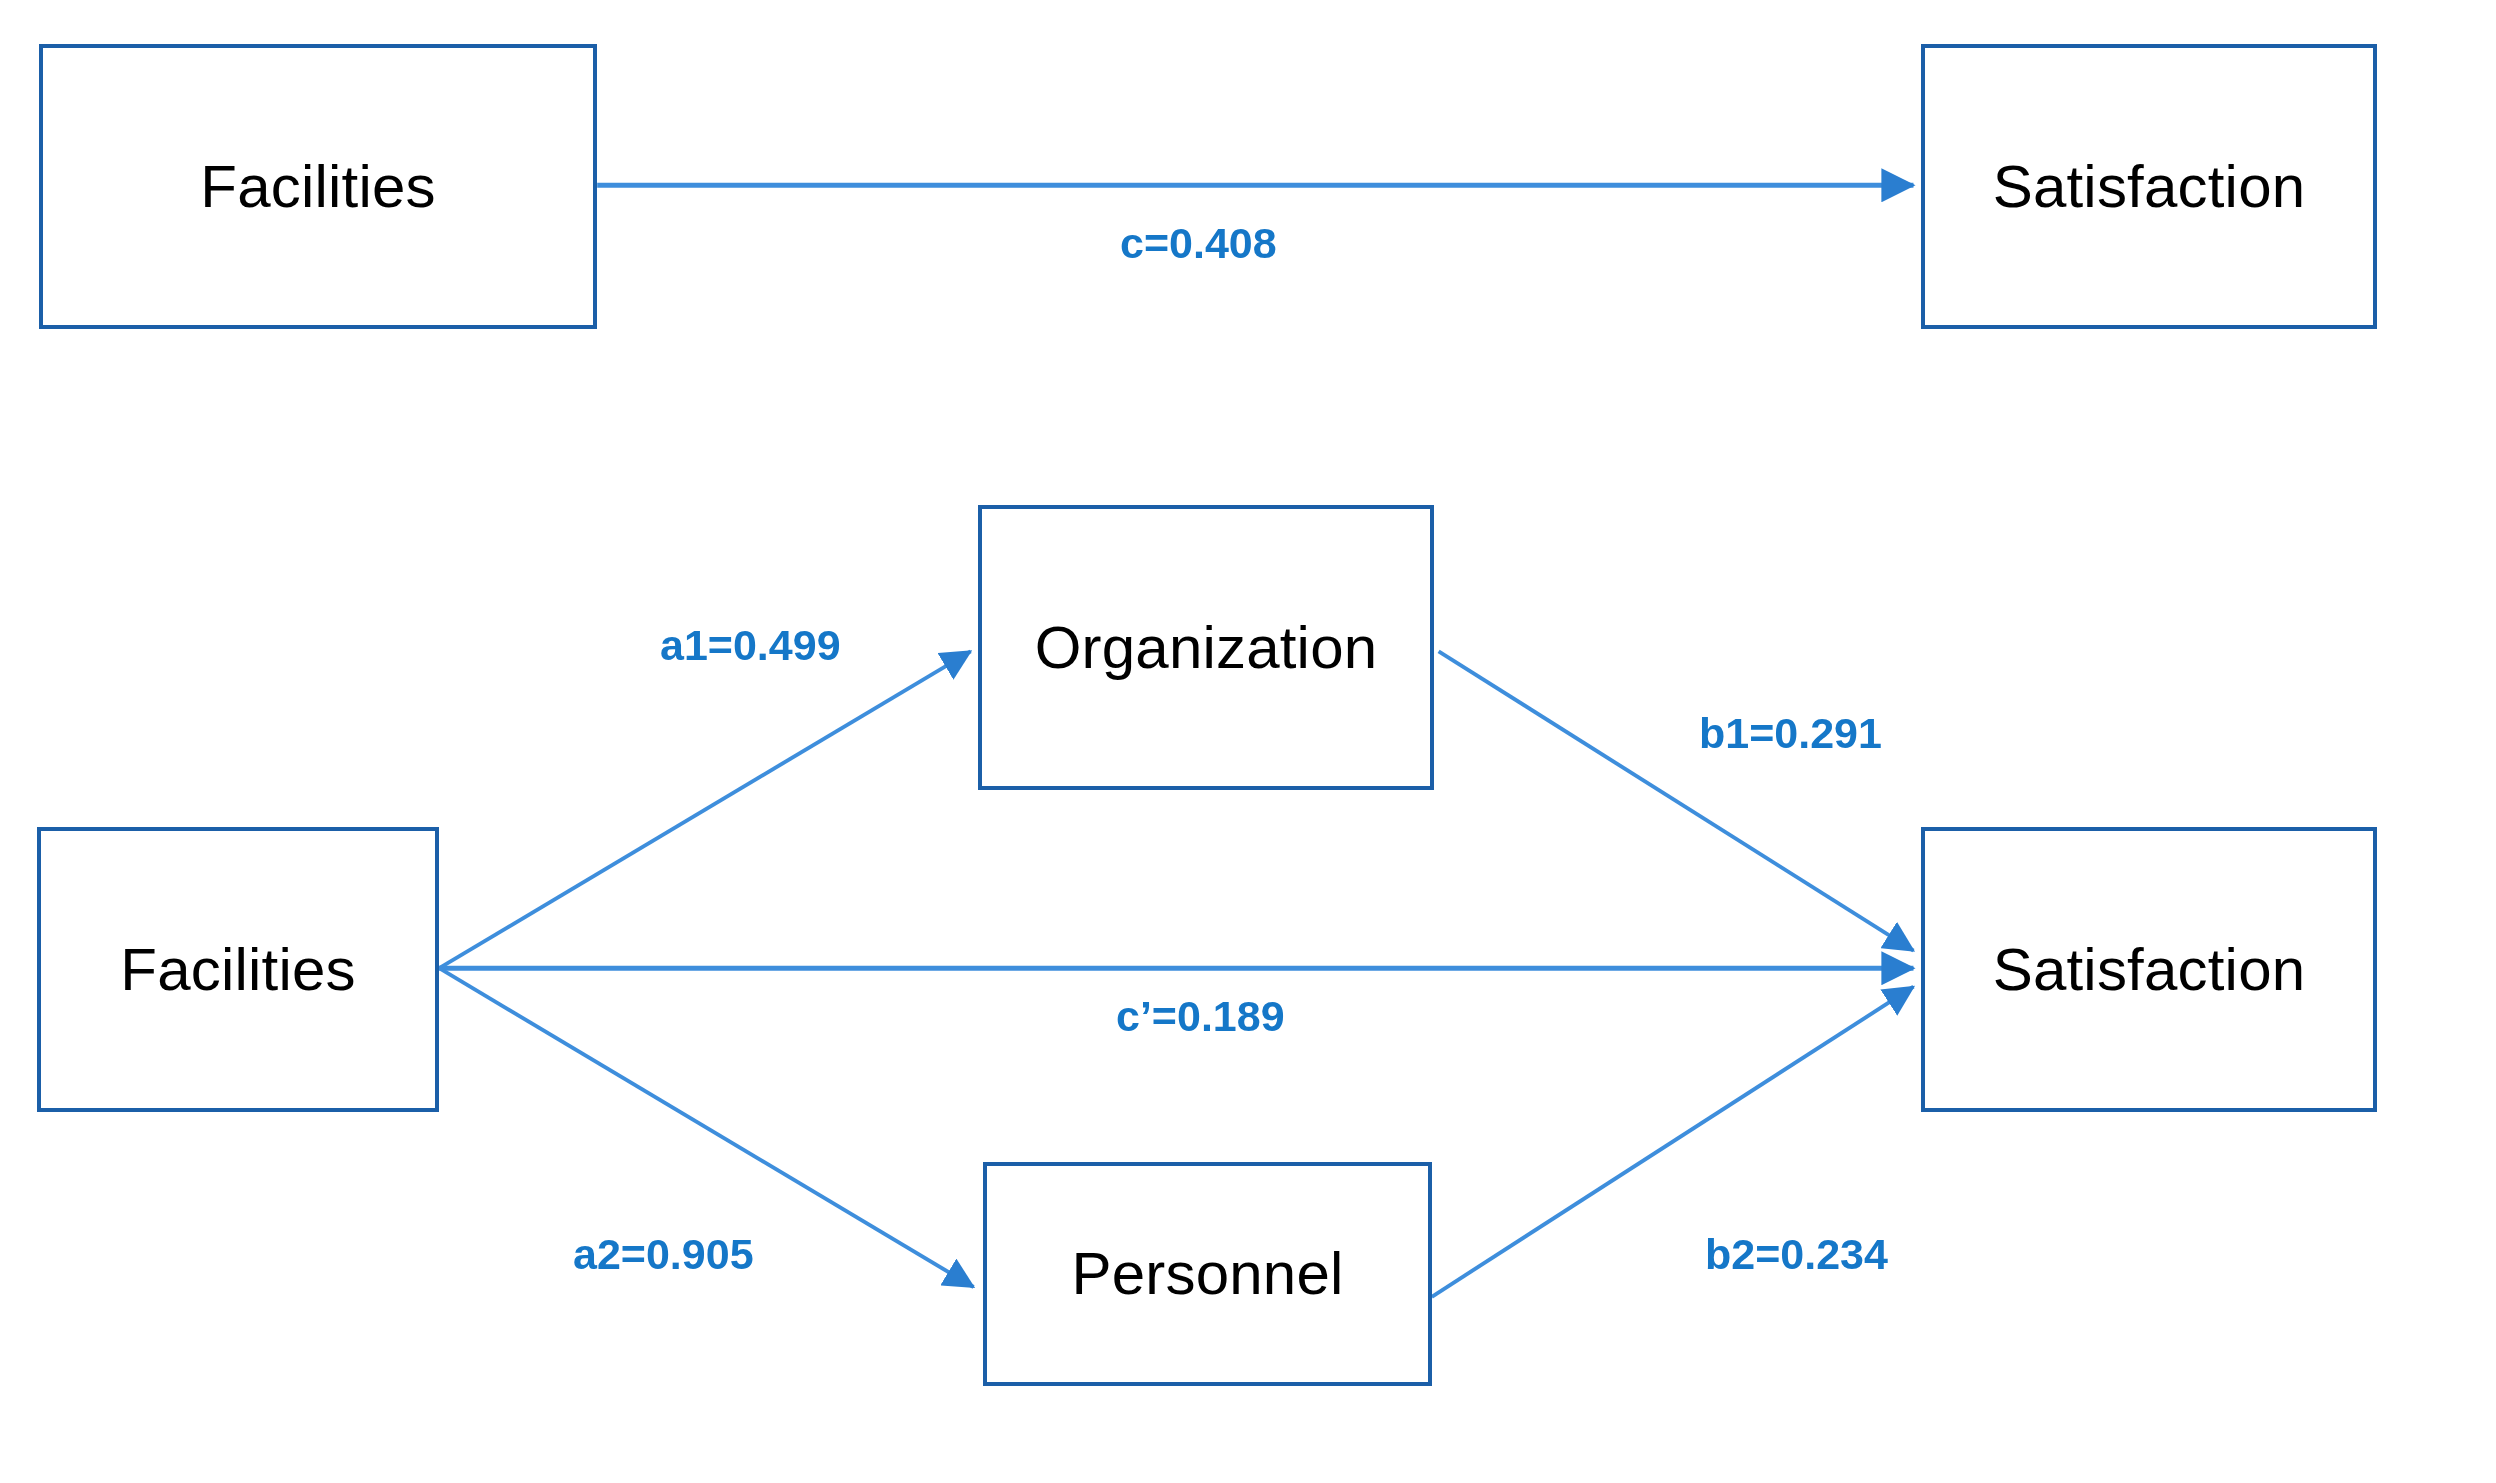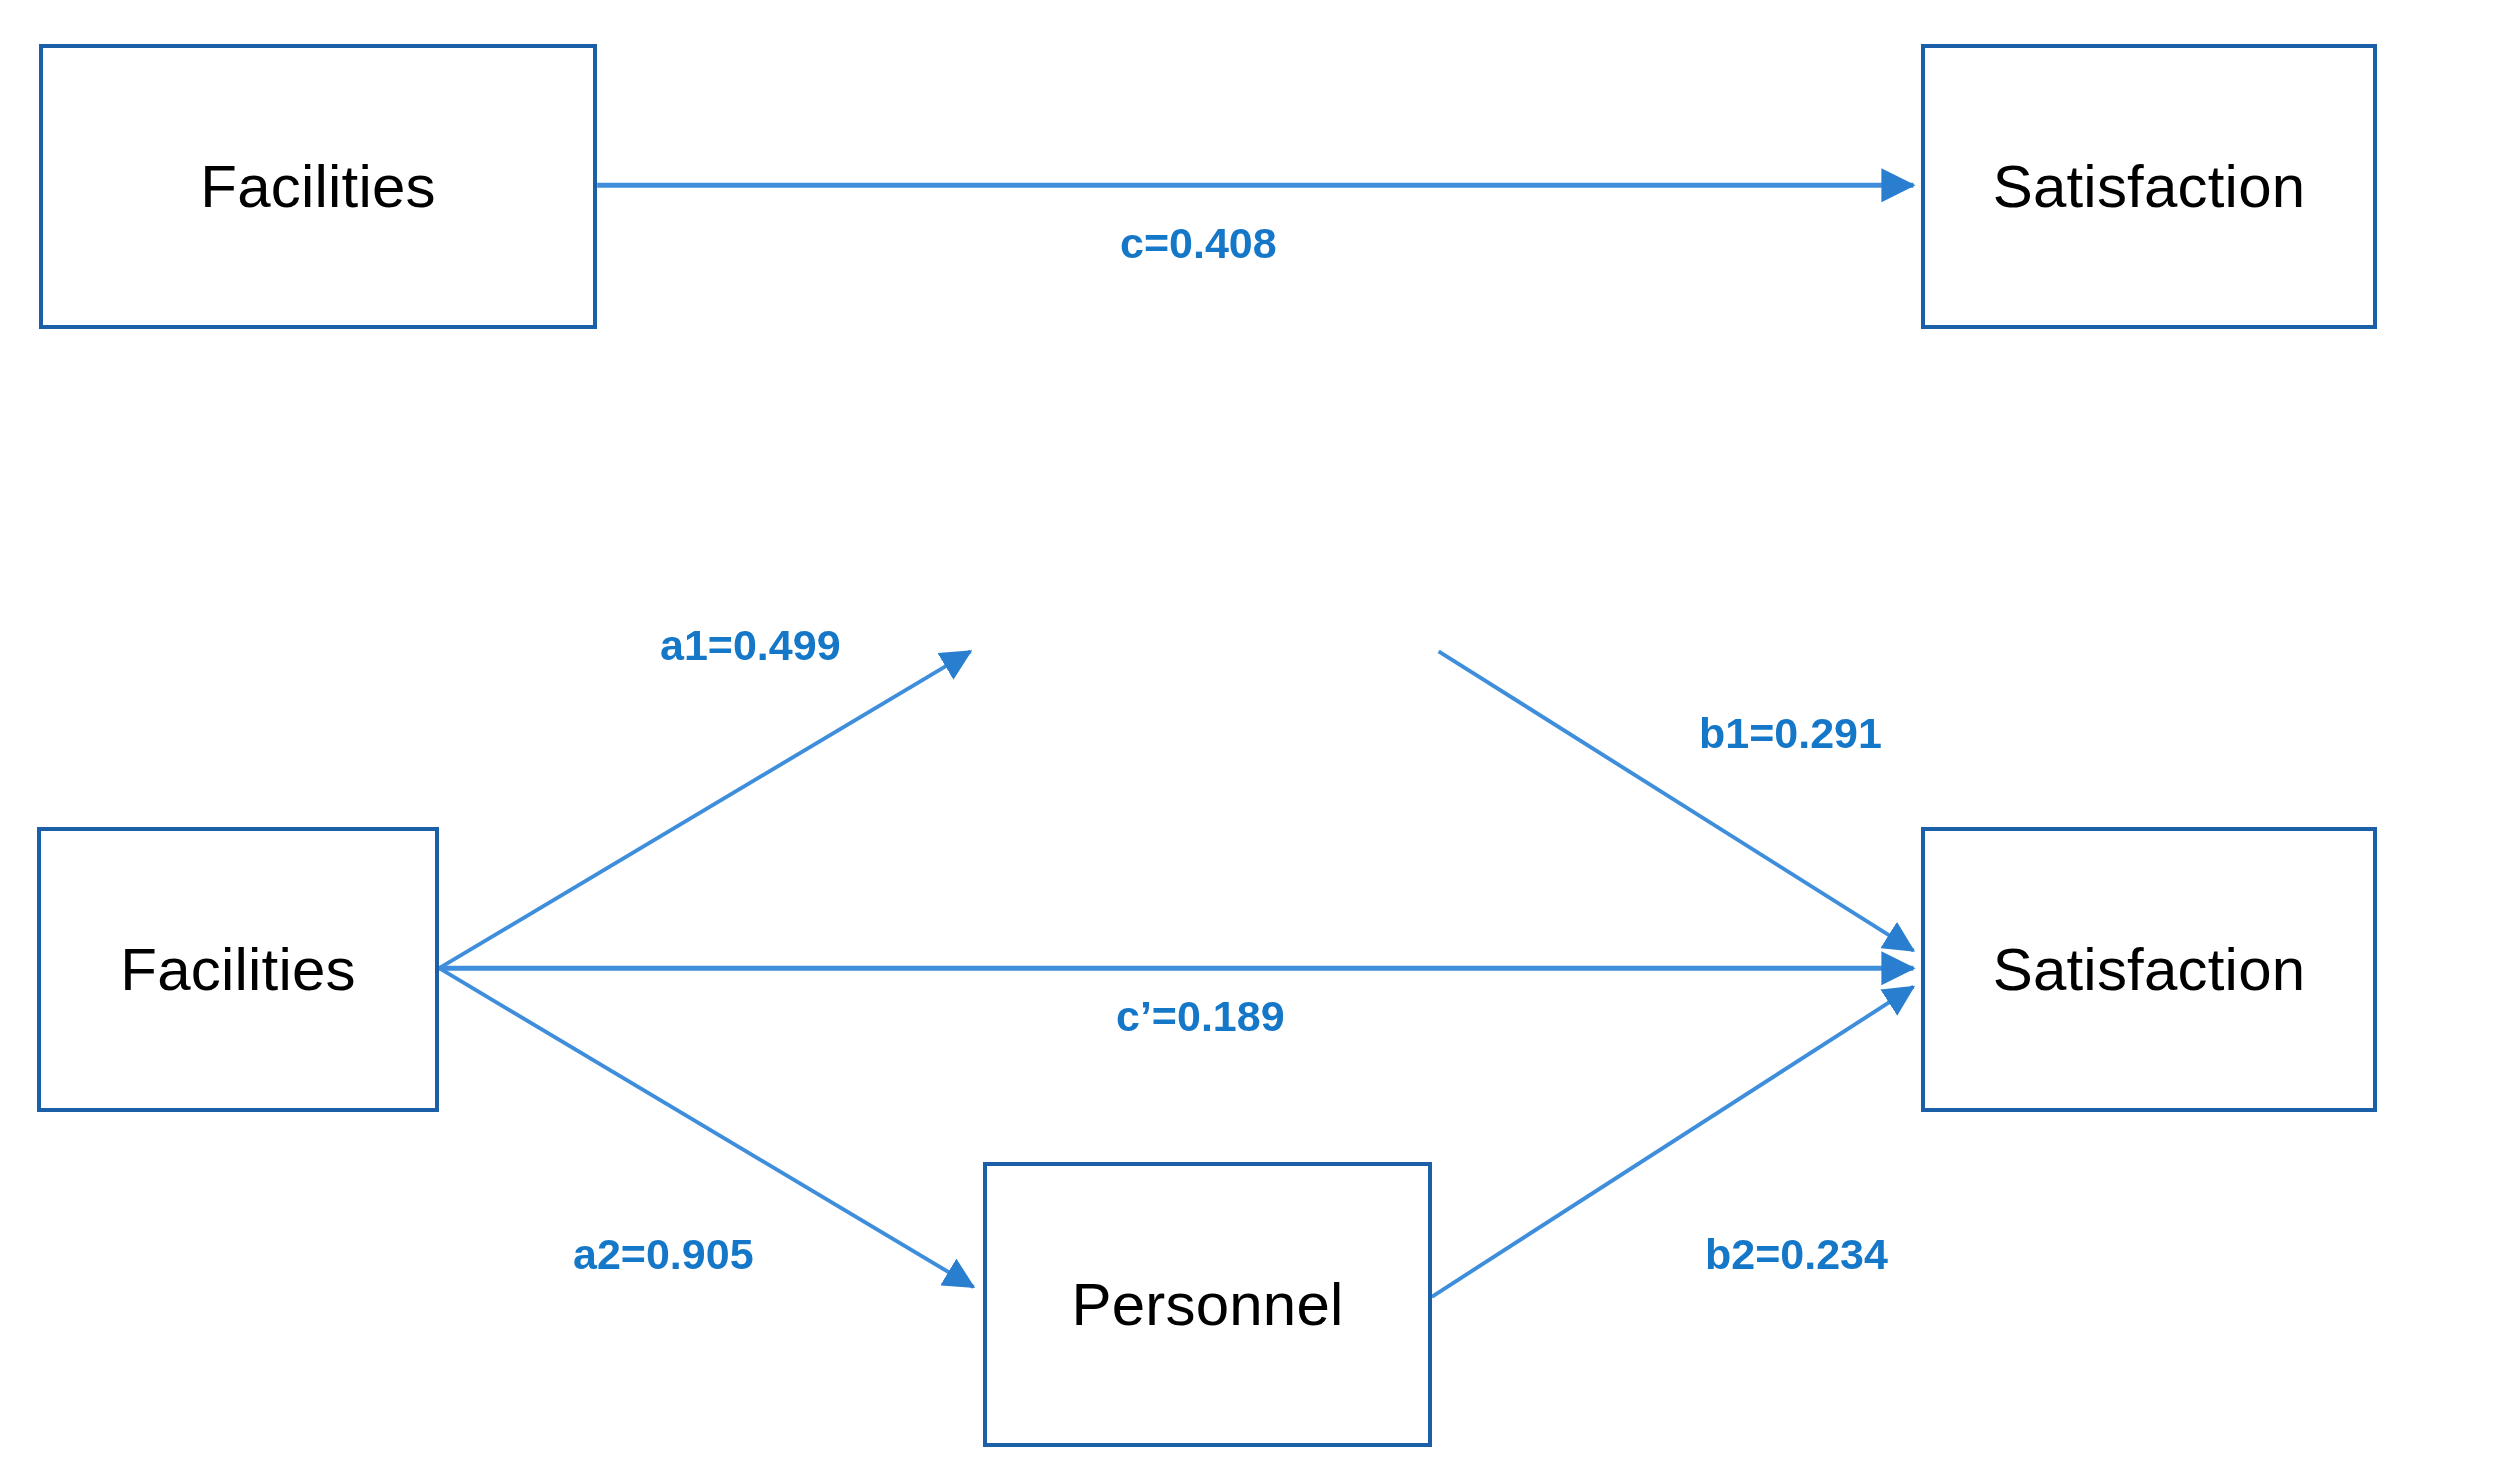--- a/index.html
+++ b/index.html
@@ -81,30 +81,33 @@
   <div class="node-box" style="left:39px; top:44px; width:558px; height:285px;">
     <span class="node-label">Facilities</span>
   </div>
 
   <div class="node-box" style="left:1921px; top:44px; width:456px; height:285px;">
     <span class="node-label">Satisfaction</span>
   </div>
 
   <div class="path-label" style="left:1120px; top:222px;">c=0.408</div>
 
+  <div class="node-box" style="left:978px; top:505px; width:456px; height:285px;">
+    <span class="node-label">Organization</span>
+  </div>
 
   <div class="node-box" style="left:37px; top:827px; width:402px; height:285px;">
     <span class="node-label">Facilities</span>
   </div>
 
   <div class="node-box" style="left:1921px; top:827px; width:456px; height:285px;">
     <span class="node-label">Satisfaction</span>
   </div>
 
-  <div class="node-box" style="left:983px; top:1162px; width:449px; height:285px;">
+  <div class="node-box" style="left:983px; top:1162px; width:449px; height:224px;">
     <span class="node-label">Personnel</span>
   </div>
 
   <div class="path-label" style="left:616px; top:624px;margin-left:44px;">a1=0.499</div>
 
   <div class="path-label" style="left:1699px; top:712px;">b1=0.291</div>
 
   <div class="path-label" style="left:1116px; top:995px;">c’=0.189</div>
 
   <div class="path-label" style="left:573px; top:1233px;">a2=0.905</div>

